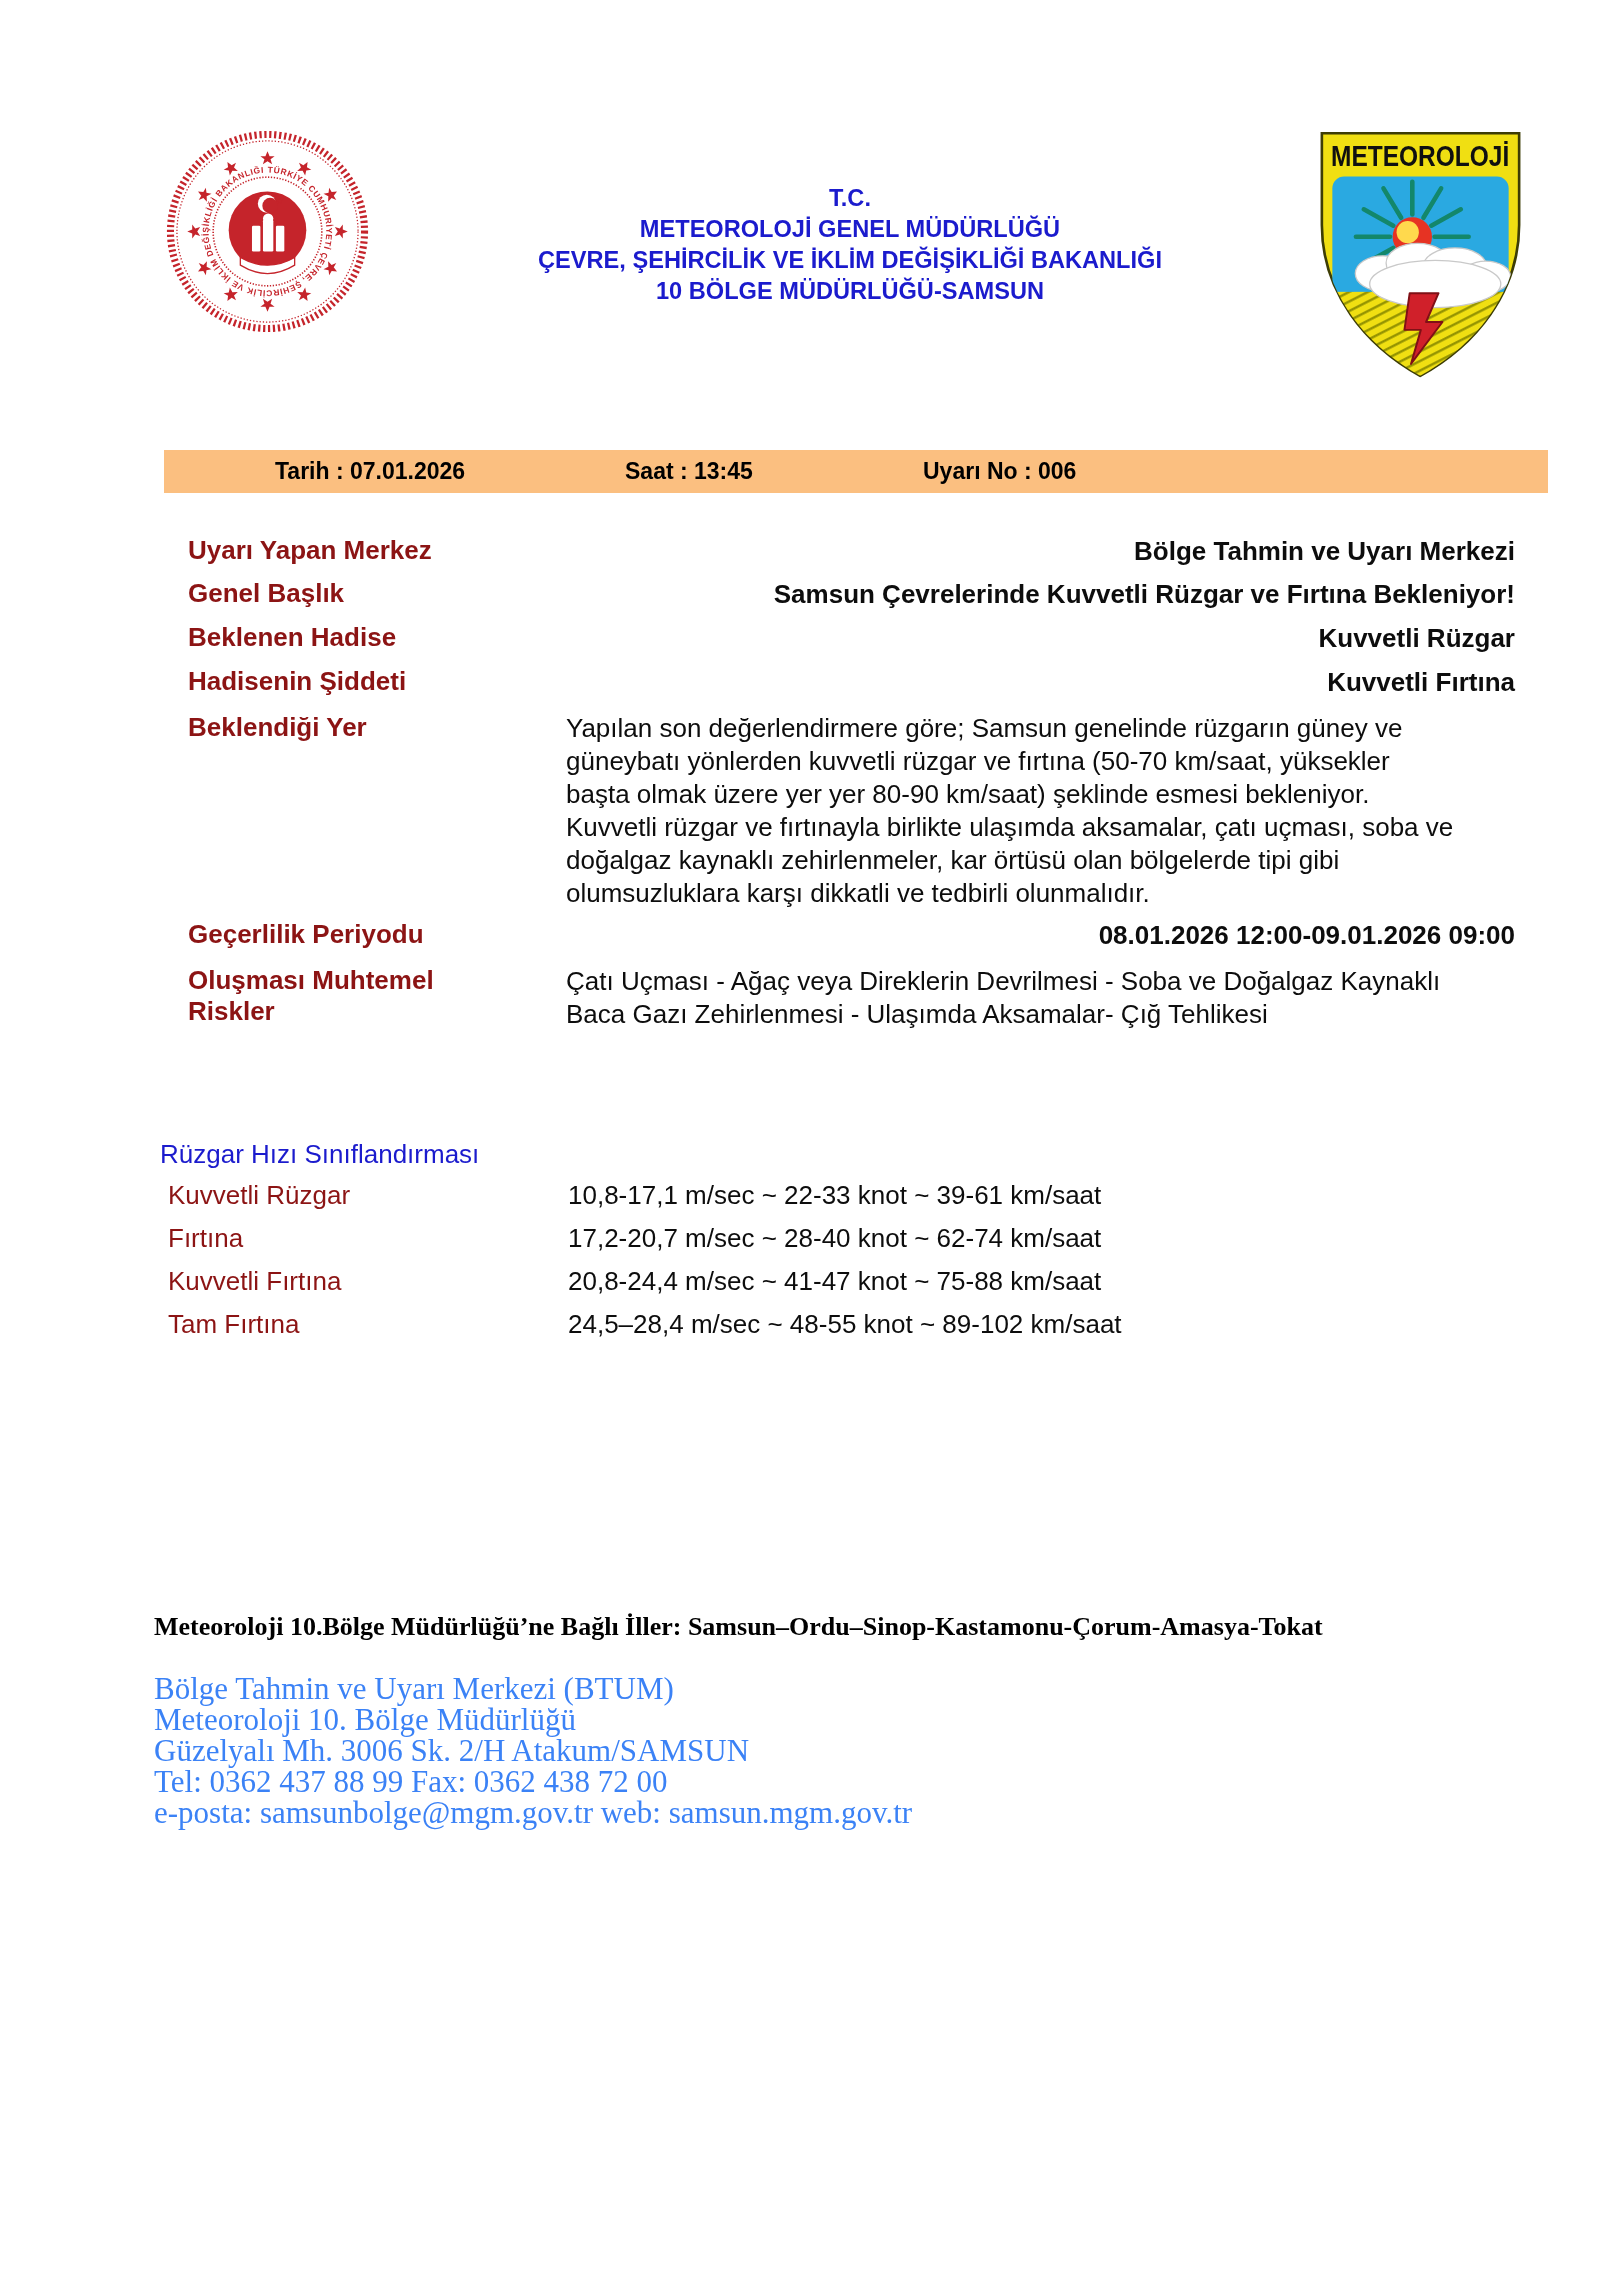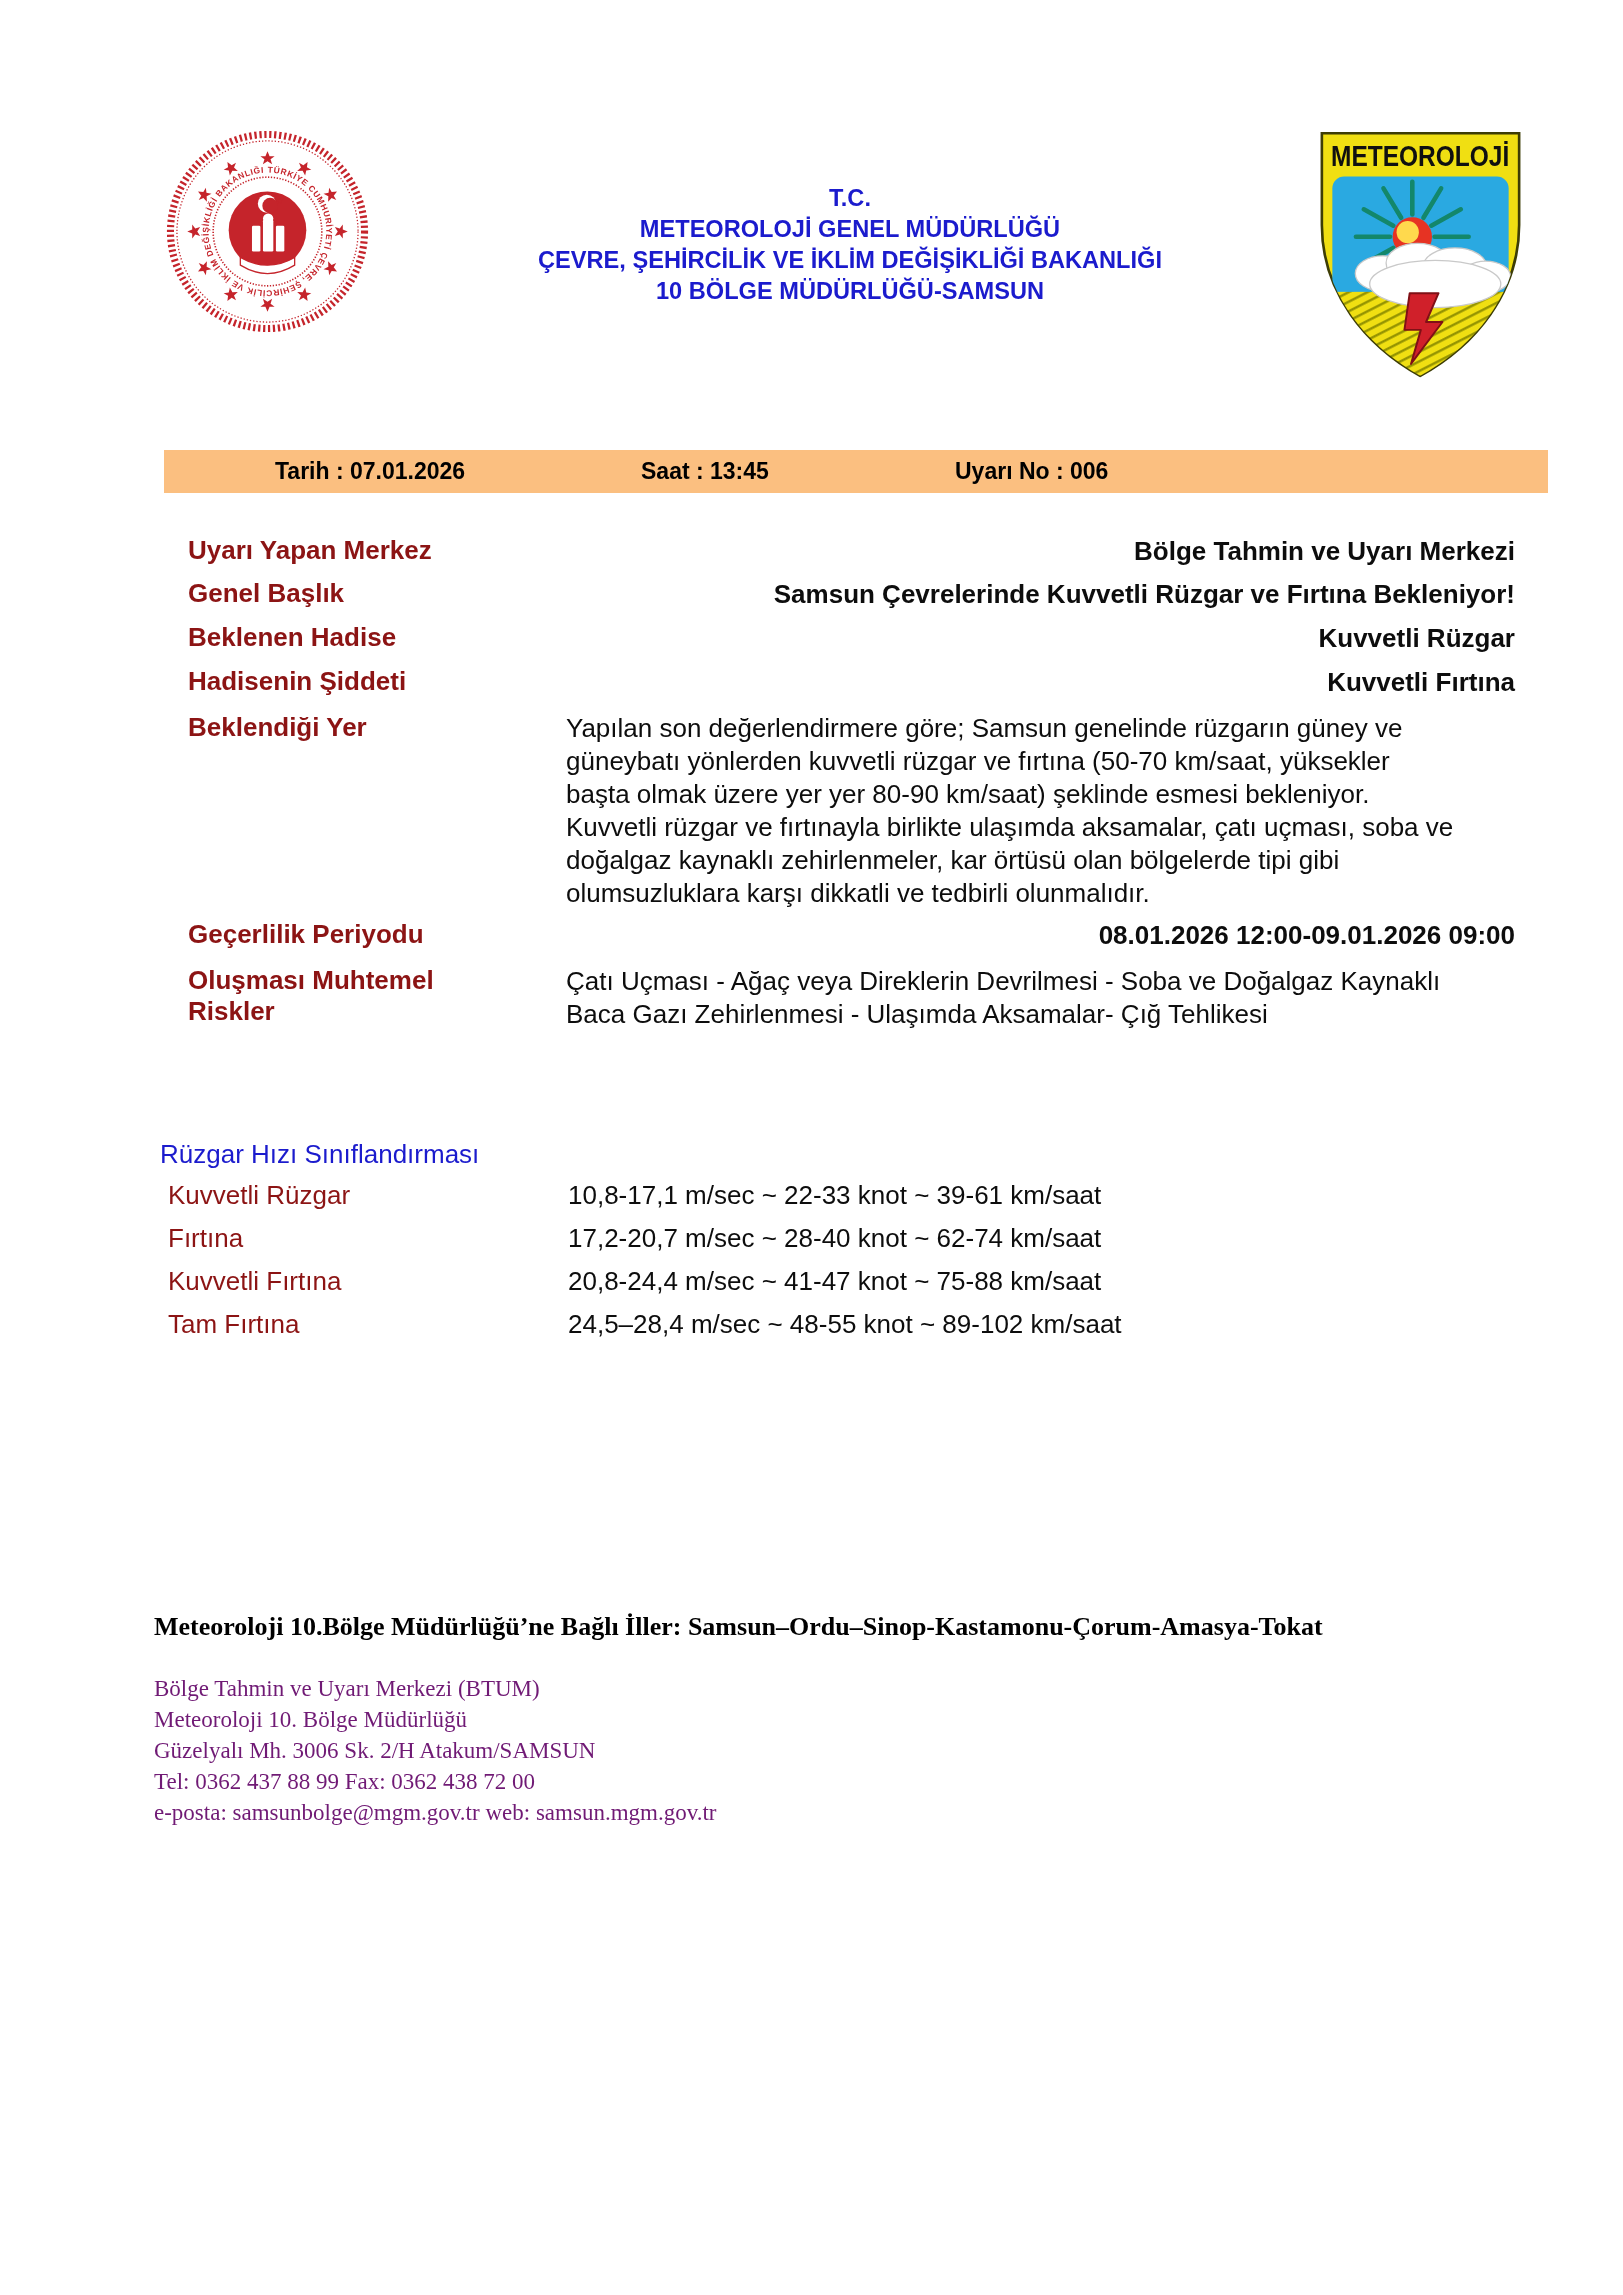--- a/index.html
+++ b/index.html
@@ -22,21 +22,21 @@
   .seal{position:absolute;left:164px;top:126px;width:207px;height:211px;}
   .shield{position:absolute;left:1314px;top:126px;width:213px;height:257px;}
   .header-text{
     position:absolute;left:366px;top:183px;width:968px;text-align:center;
     color:var(--accent-blue);font-weight:bold;font-size:23.6px;line-height:31px;
   }
   
   .info-bar{
     position:absolute;left:164px;top:450px;width:1384px;height:43px;
     background:var(--bar-orange);display:flex;align-items:center;
-    font-weight:bold;font-size:23px;color:#000;gap:16px;
+    font-weight:bold;font-size:23px;color:#000;
   }
   .info-cell-1{margin-left:111px;width:350px;}
   .info-cell-2{width:298px;}
   
   .drow{position:absolute;left:0;width:1623px;}
   .dlabel{
     position:absolute;left:188px;width:366px;color:var(--label-red);
     font-weight:bold;font-size:26px;line-height:31px;white-space:pre-line;
   }
   .dvalue{
@@ -54,21 +54,21 @@
   .wvalue{position:absolute;left:568px;width:949px;font-size:26px;color:var(--text-black);}
   
   .provinces{
     position:absolute;left:154px;top:1612px;width:1374px;
     font-family:"Liberation Serif","DejaVu Serif",serif;
     font-weight:bold;font-size:26px;color:#000;
   }
   .contact{
     position:absolute;left:154px;top:1673px;width:1178px;
     font-family:"Liberation Serif","DejaVu Serif",serif;
-    font-size:23px;line-height:31px;color:#701a75;
+    font-size:31px;line-height:31px;color:#3b82f6;
   }
 </style>
 </head>
 <body>
 
 <div class="page">
 
   <svg class="seal" viewBox="0 0 320 320" aria-hidden="true">
     <defs>
       <path id="sealStar" d="M0,-11 L3.2,-3.4 L11,-3.4 L4.7,1.3 L7.1,8.9 L0,4.4 L-7.1,8.9 L-4.7,1.3 L-11,-3.4 L-3.2,-3.4 Z" fill="#c5242b"></path>

